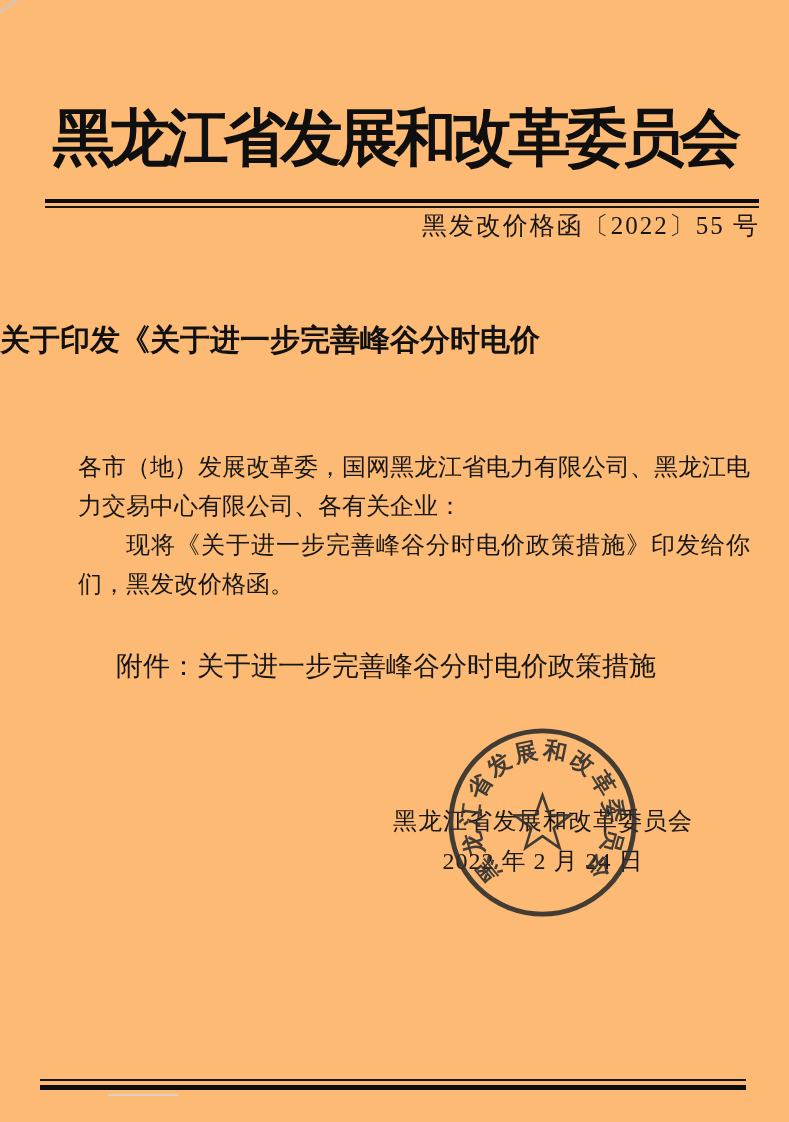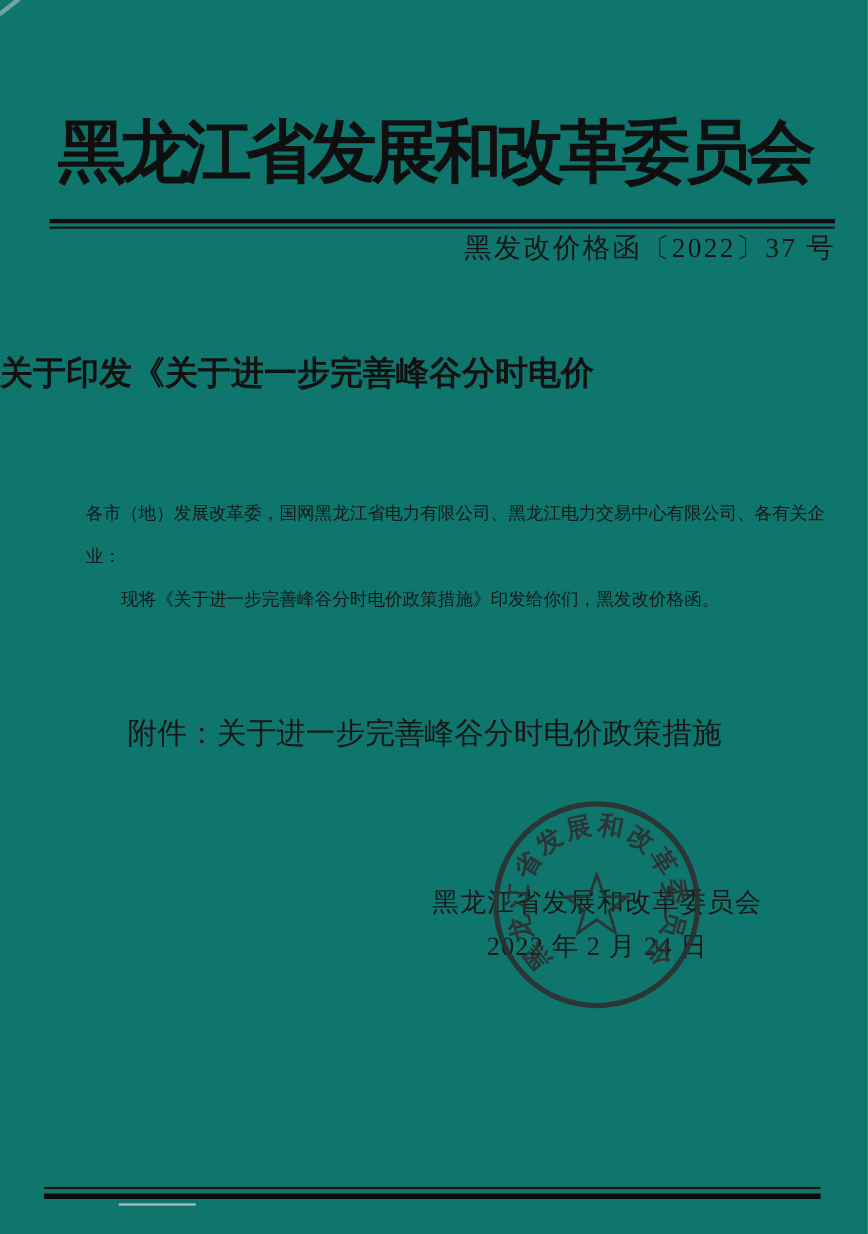--- a/index.html
+++ b/index.html
@@ -4,21 +4,21 @@
 <style>
   html,body{margin:0;padding:0;}
   body{
     background:#e8e8e8;
     font-family:"Liberation Serif","DejaVu Serif",serif;
   }
   .page{
     position:relative;
     width:789px;height:1122px;
     margin:0 auto;
-    background:#0f766e;
+    background:#fdba74;
     color:#1a1a1a;
     overflow:hidden;
   }
   
   .corner-smudge{
     position:absolute;left:-4px;top:2px;width:30px;height:4px;
     background:#c9c9ce;opacity:.55;transform:rotate(-38deg);
     border-radius:2px;
   }
   .agency-header{
@@ -41,21 +41,21 @@
     white-space:nowrap;
   }
   .notice-title{
     position:absolute;top:316px;left:0;width:100%;
     text-align:left;
     font-size:30px;font-weight:bold;line-height:48px;
     color:#111;
   }
   .body-block{
     position:absolute;top:448px;left:78px;width:672px;
-    font-size:16px;line-height:39px;
+    font-size:24px;line-height:39px;
     text-align:justify;
     color:#161616;
   }
   .body-block p{margin:0;}
   .para-indent{text-indent:2em;}
   .attachment-line{
     position:absolute;top:649px;left:62px;width:672px;
     font-size:27px;line-height:34px;
     text-indent:2em;
     color:#161616;
@@ -85,21 +85,21 @@
 <body>
 
 <div class="page">
 
   <div class="corner-smudge"></div>
 
   <div class="agency-header">黑龙江省发展和改革委员会</div>
 
   <div class="header-rule"></div>
 
-  <div class="doc-number">黑发改价格函〔2022〕37 号</div>
+  <div class="doc-number">黑发改价格函〔2022〕55 号</div>
 
   <div class="notice-title">
     <div>关于印发《关于进一步完善峰谷分时电价</div>
   </div>
 
   <div class="body-block">
     <p>各市（地）发展改革委，国网黑龙江省电力有限公司、黑龙江电力交易中心有限公司、各有关企业：</p>
     <p class="para-indent">现将《关于进一步完善峰谷分时电价政策措施》印发给你们，黑发改价格函。</p>
   </div>
 

